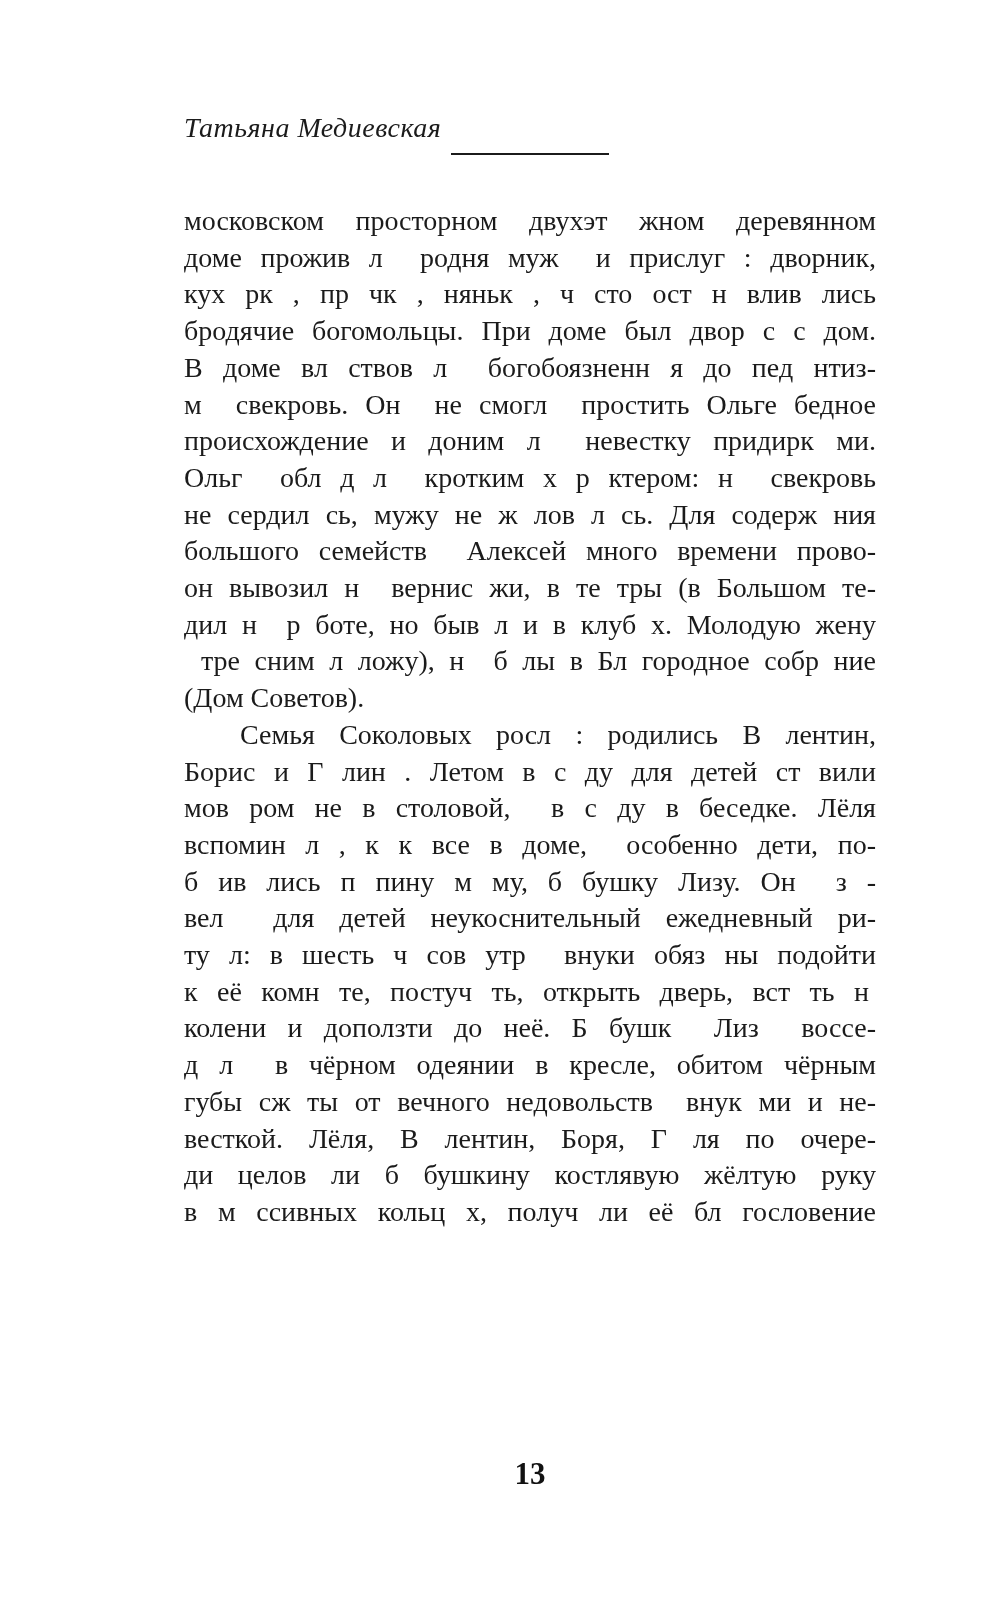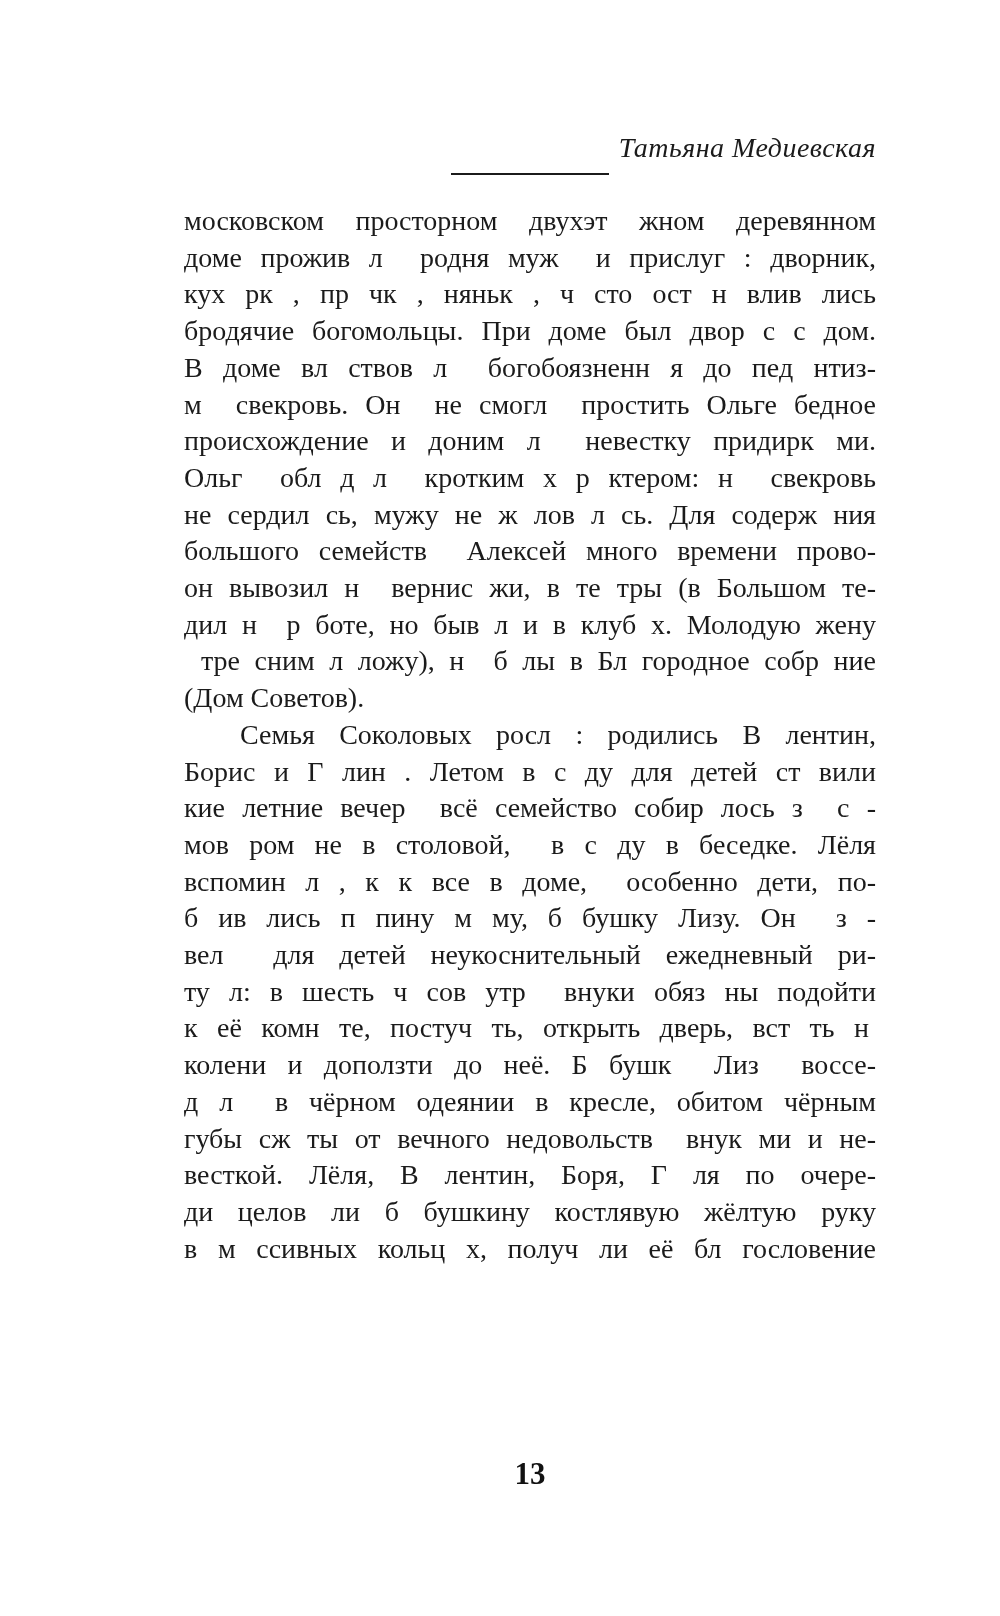--- a/index.html
+++ b/index.html
@@ -14,22 +14,21 @@
     height: 1616px;
     background: #ffffff;
     color: #1b1b1b;
     overflow: hidden;
   }
   .header {
     position: absolute;
     top: 112px;
     left: 184px;
     width: 692px;
-    text-align: right;
-    margin-top: 20px;
+    text-align: left;
   }
   .author {
     font-style: italic;
     font-size: 28px;
     letter-spacing: 0.5px;
     color: #1b1b1b;
   }
   .header-rule {
     width: 158px;
     height: 2px;
@@ -83,21 +82,20 @@
       <div class="line">происхождение и доним&nbsp;л&nbsp; невестку придирк&nbsp;ми.</div>
       <div class="line">Ольг&nbsp; обл&nbsp;д&nbsp;л&nbsp; кротким х&nbsp;р&nbsp;ктером: н&nbsp; свекровь</div>
       <div class="line">не сердил&nbsp;сь, мужу не ж&nbsp;лов&nbsp;л&nbsp;сь. Для содерж&nbsp;ния</div>
       <div class="line">большого семейств&nbsp; Алексей много времени прово-</div>
       <div class="line">он вывозил н&nbsp; вернис&nbsp;жи, в те&nbsp;тры (в Большом те-</div>
       <div class="line">дил н&nbsp; р&nbsp;боте, но быв&nbsp;л и в клуб&nbsp;х. Молодую жену</div>
       <div class="line" style="padding-left: 17px;">тре сним&nbsp;л ложу), н&nbsp; б&nbsp;лы в Бл&nbsp;городное собр&nbsp;ние</div>
       <div class="line left">(Дом Советов).</div>
       <div class="line" style="padding-left: 56px;">Семья Соколовых росл&nbsp;: родились В&nbsp;лентин,</div>
       <div class="line">Борис и Г&nbsp;лин&nbsp;. Летом в с&nbsp;ду для детей ст&nbsp;вили</div>
-      <div class="line">кие летние вечер&nbsp; всё семейство собир&nbsp;лось з&nbsp; с&nbsp;-</div>
       <div class="line">мов&nbsp;ром не в столовой, &nbsp;в с&nbsp;ду в беседке. Лёля</div>
       <div class="line">вспомин&nbsp;л&nbsp;, к&nbsp;к все в доме, &nbsp;особенно дети, по-</div>
       <div class="line">б&nbsp;ив&nbsp;лись п&nbsp;пину м&nbsp;му, б&nbsp;бушку Лизу. Он&nbsp; з&nbsp;-</div>
       <div class="line">вел&nbsp; для детей неукоснительный ежедневный ри-</div>
       <div class="line">ту&nbsp;л: в шесть ч&nbsp;сов утр&nbsp; внуки обяз&nbsp;ны подойти</div>
       <div class="line">к её комн&nbsp;те, постуч&nbsp;ть, открыть дверь, вст&nbsp;ть н&nbsp;</div>
       <div class="line">колени и доползти до неё. Б&nbsp;бушк&nbsp; Лиз&nbsp; воссе-</div>
       <div class="line">д&nbsp;л&nbsp; в чёрном одеянии в кресле, обитом чёрным</div>
       <div class="line">губы сж&nbsp;ты от вечного недовольств&nbsp; внук&nbsp;ми и не-</div>
       <div class="line">весткой. Лёля, В&nbsp;лентин, Боря, Г&nbsp;ля по очере-</div>

